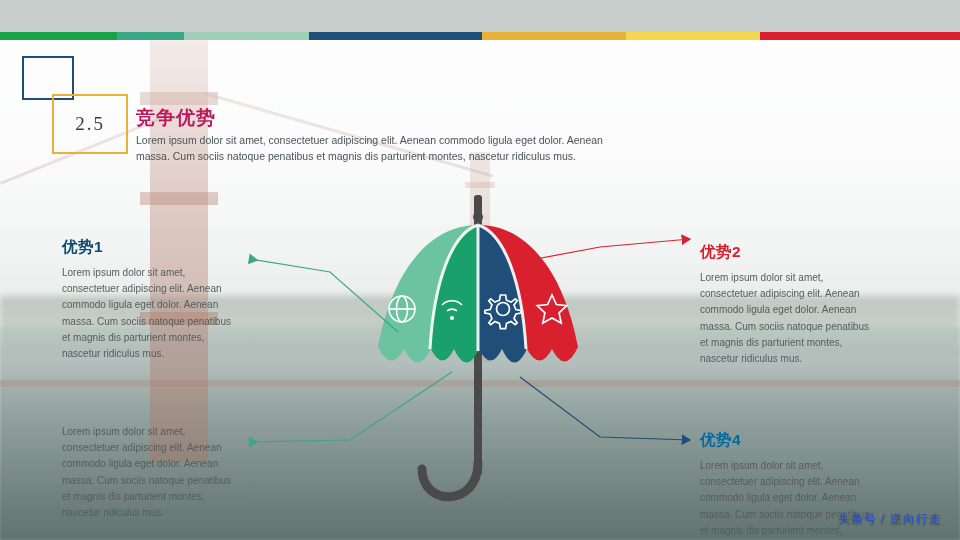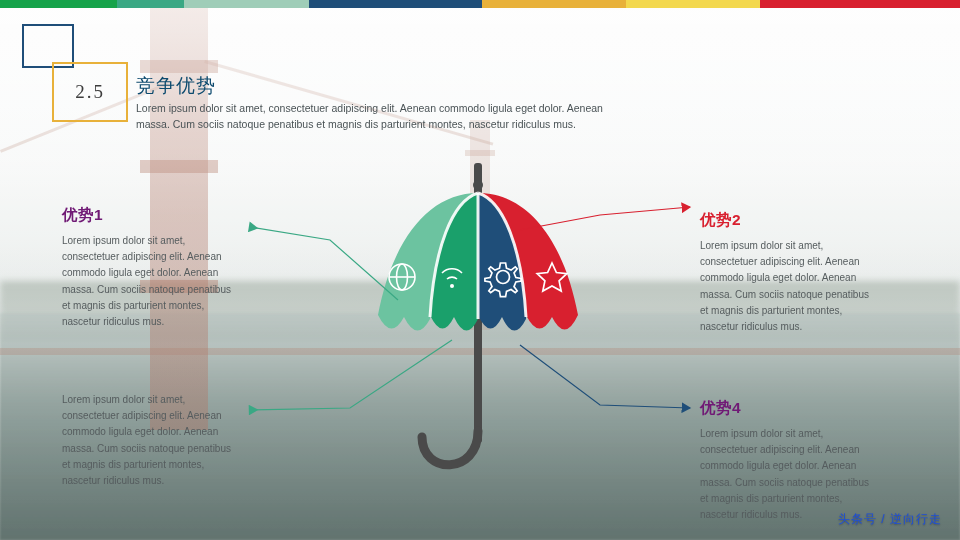--- a/index.html
+++ b/index.html
@@ -2,21 +2,21 @@
 <html><head>
 <meta charset="utf-8">
 <style>
   html,body{margin:0;padding:0;}
   body{
     width:960px;height:540px;overflow:hidden;
     font-family:"Liberation Sans", sans-serif;
     background:#c9cfcd;
     position:relative;
   }
-  .slide{position:absolute;inset:0;overflow:hidden;}
+  .slide{position:absolute;inset:0;overflow:hidden;margin-top:32px;}
 
   
   .bg{position:absolute;inset:0;
     background:
       linear-gradient(180deg, rgba(255,255,255,0.88) 0%, rgba(255,255,255,0.78) 22%, rgba(255,255,255,0.66) 45%, rgba(244,246,245,0.55) 62%, rgba(205,214,210,0.5) 80%, rgba(150,163,158,0.55) 100%),
       linear-gradient(180deg,#e8eceb 0%,#dfe5e3 30%,#c6d0cc 55%,#9aa8a3 78%,#6f7d78 100%);
   }
   .bg-sea{position:absolute;left:0;right:0;top:58%;bottom:0;
     background:linear-gradient(180deg, rgba(176,190,186,0.5) 0%, rgba(128,146,142,0.75) 40%, rgba(94,112,108,0.9) 100%);
     filter:blur(1px);}
@@ -36,38 +36,38 @@
 
   
   .topbar{position:absolute;left:0;top:0;width:960px;height:8px;display:flex;z-index:5;}
   .topbar div{height:100%;}
 
   
   .hdr-sq{position:absolute;left:22px;top:24px;width:48px;height:40px;border:2px solid #1f4e79;z-index:6;}
   .hdr-num-box{position:absolute;left:52px;top:62px;width:72px;height:56px;border:2px solid #e8b13a;z-index:6;
     display:flex;align-items:center;justify-content:center;}
   .hdr-num{font-size:19px;color:#3d3d3d;letter-spacing:2px;font-family:"Liberation Serif",serif;}
-  .hdr-title{position:absolute;left:136px;top:73px;z-index:6;font-size:19px;font-weight:normal;color:#0c4a6e;letter-spacing:1px;}
+  .hdr-title{position:absolute;left:136px;top:73px;z-index:6;font-size:19px;font-weight:bold;color:#be185d;letter-spacing:1px;}
   .hdr-sub{position:absolute;left:136px;top:100px;width:490px;z-index:6;font-size:10.5px;line-height:1.55;color:#4a5356;}
 
   
   .umbrella{position:absolute;left:300px;top:145px;width:360px;height:350px;z-index:4;}
 
   
   .blk{position:absolute;z-index:6;}
   .blk h3{margin:0 0 7px 0;font-size:15.5px;font-weight:bold;letter-spacing:.5px;}
   .blk p{margin:0;font-size:10px;line-height:1.62;color:#555c5e;}
   .b1{left:62px;top:205px;width:180px;}
   .b3{left:62px;top:392px;width:180px;}
   .b2{left:700px;top:210px;width:180px;}
   .b4{left:700px;top:398px;width:180px;}
 
-  .green-t{color:#701a75;}
+  .green-t{color:#0c4a6e;}
   .red-t{color:#d8202f;}
-  .navy-t{color:#701a75;}
+  .navy-t{color:#0369a1;}
 
   
   .conn{position:absolute;left:0;top:0;width:960px;height:540px;z-index:5;pointer-events:none;}
 
   
   .wm{position:absolute;right:18px;bottom:12px;z-index:7;font-size:12px;color:#1d4ed8;letter-spacing:1px;
       text-shadow:0 1px 2px rgba(0,0,0,0.35);}
 </style>
 </head>
 <body>

